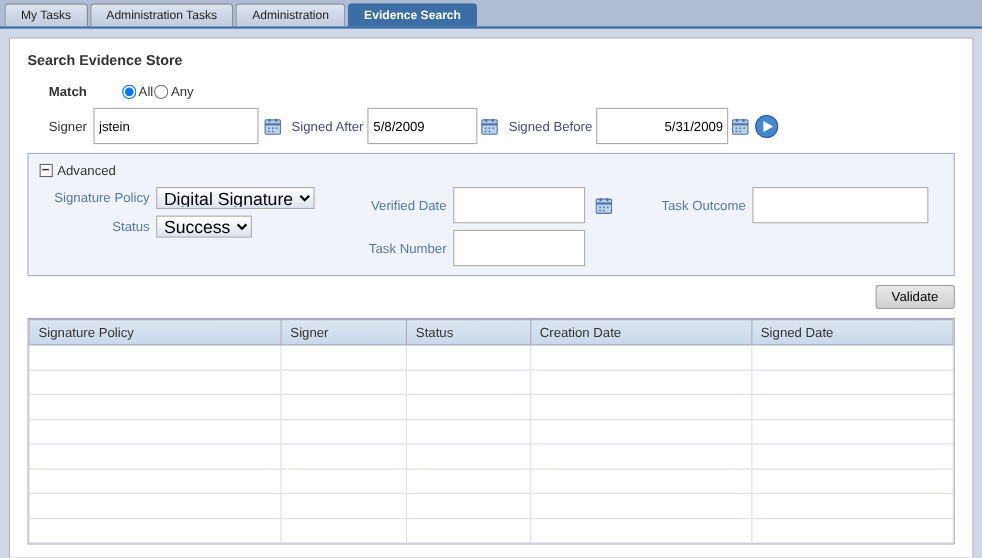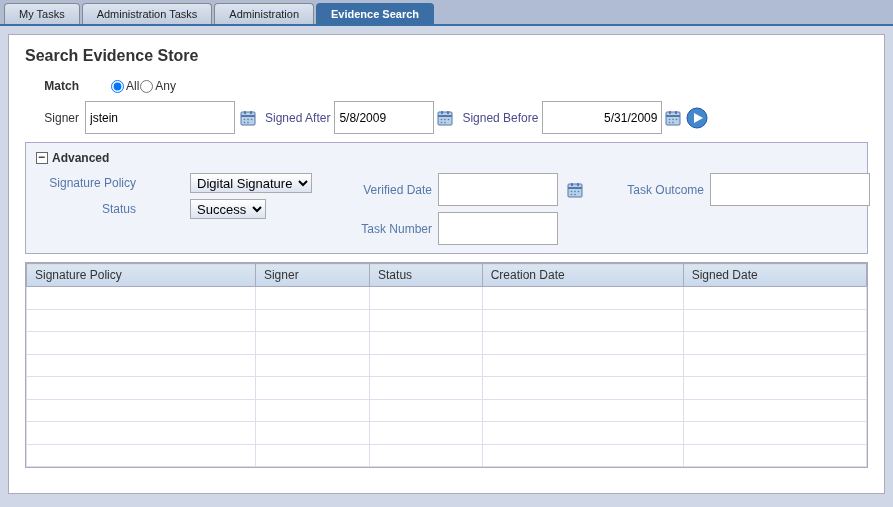--- a/index.html
+++ b/index.html
@@ -41,21 +41,21 @@
     
     .main-content {
       background: #ffffff;
       margin: 8px;
       padding: 12px 16px;
       border: 1px solid #aab;
       min-height: 460px;
     }
 
     .page-title {
-      font-size: 16px;
+      font-size: 13px;
       font-weight: bold;
       color: #333;
       margin-bottom: 14px;
     }
 
     
     .match-row {
       display: flex;
       align-items: center;
       margin-bottom: 8px;
@@ -134,21 +134,21 @@
       border: 1px solid #aac;
       margin: 6px 0 8px 0;
       padding: 8px 10px;
       background: #f0f4fa;
     }
     .advanced-header {
       display: flex;
       align-items: center;
       margin-bottom: 8px;
       cursor: pointer;
-      font-weight: bold;
+      font-weight: normal;
       color: #333;
     }
     .collapse-icon {
       width: 12px;
       height: 12px;
       display: inline-block;
       margin-right: 4px;
       border: 1px solid #666;
       background: #fff;
       position: relative;
@@ -182,25 +182,24 @@
     }
     .adv-label {
       color: #5577aa;
       text-align: right;
       white-space: nowrap;
     }
 
     select {
       border: 1px solid #aaa;
       padding: 1px 2px;
-      font-size: 13px;
+      font-size: 16px;
       background: linear-gradient(to bottom, #ffffff, #dde4f0);
       height: 20px;
       cursor: pointer;
-      margin-left: 48px;
     }
 
     
     .validate-btn {
       display: block;
       margin-left: auto;
       margin-right: 0;
       margin-bottom: 4px;
       padding: 3px 14px;
       background: linear-gradient(to bottom, #e8e8e8, #d0d0d0);
@@ -383,20 +382,23 @@
 
       <div class="advanced-col" style="margin-left:10px;align-items:center;">
         <div class="adv-field-row">
           <span class="adv-label" style="min-width:90px; color:#5577aa;">Task Outcome</span>
           <input type="text" style="width: 160px;" value="">
         </div>
       </div>
     </div>
   </div>
 
+  <div style="display:flex; justify-content:flex-end; margin-bottom:4px;">
+    <button class="validate-btn">Validate</button>
+  </div>
 
   <div class="results-table-container">
     <table class="results-table">
       <thead>
         <tr>
           <th>Signature Policy</th>
           <th>Signer</th>
           <th>Status</th>
           <th>Creation Date</th>
           <th>Signed Date</th>

